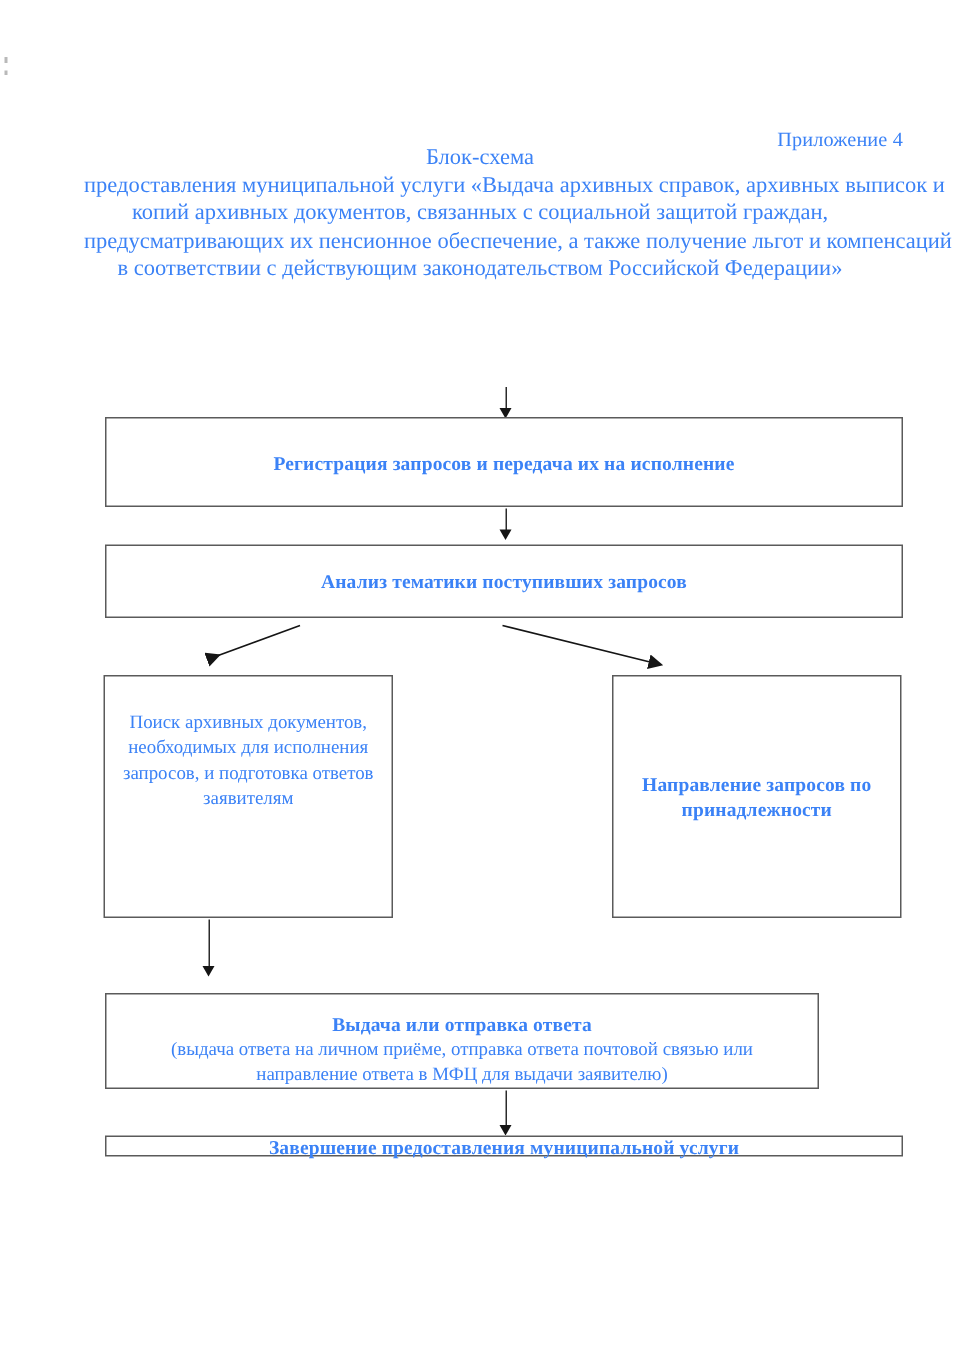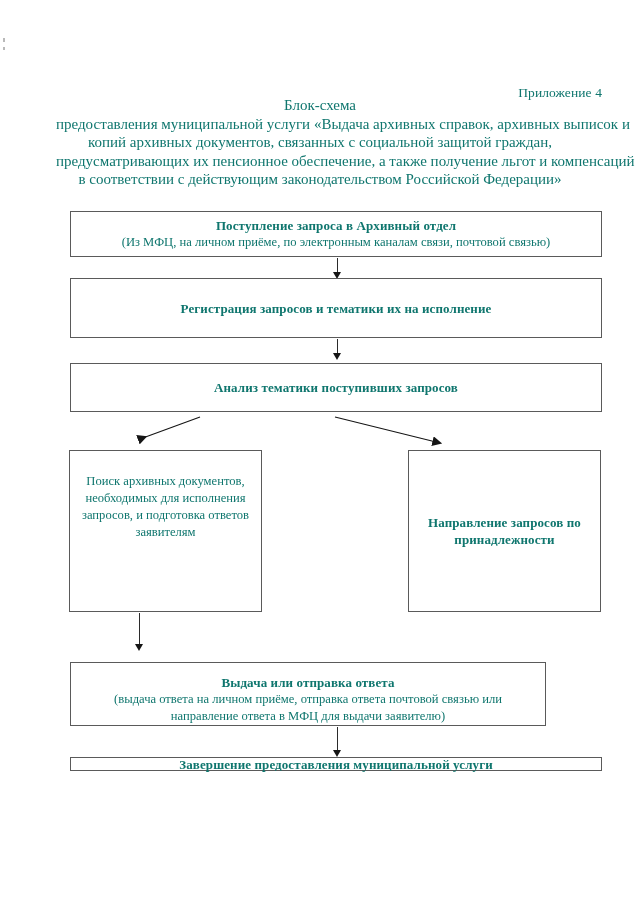--- a/index.html
+++ b/index.html
@@ -7,21 +7,21 @@
     margin: 0;
     padding: 0;
     background: #ffffff;
   }
   #page {
     position: relative;
     width: 640px;
     height: 905px;
     background: #ffffff;
     font-family: "Liberation Serif", "DejaVu Serif", serif;
-    color: #0f766e;
+    color: #3b82f6;
     overflow: hidden;
   }
 
   
   .scan-speck {
     position: absolute;
     background: #b9b9b9;
   }
   .scan-speck.a { left: 3px;  top: 38px; width: 2px; height: 4px; }
   .scan-speck.b { left: 3px;  top: 47px; width: 2px; height: 3px; }
@@ -111,30 +111,26 @@
   <div class="appendix">Приложение 4</div>
 
   <div class="title-block">
     <span class="tline">Блок-схема</span>
     <span class="tline">предоставления муниципальной услуги «Выдача архивных справок, архивных выписок и</span>
     <span class="tline">копий архивных документов, связанных с социальной защитой граждан,</span>
     <span class="tline">предусматривающих их пенсионное обеспечение, а также получение льгот и компенсаций</span>
     <span class="tline">в соответствии с действующим законодательством Российской Федерации»</span>
   </div>
 
-  <div class="box" id="box-intake">
-    <span class="bold">Поступление запроса в Архивный отдел</span>
-    <span class="plain">(Из МФЦ, на личном приёме, по электронным каналам связи, почтовой связью)</span>
-  </div>
 
   <div class="vline" style="left:337px; top:258px; height:17px;"></div>
   <div class="arrowhead" style="left:333px; top:272px;"></div>
 
   <div class="box" id="box-register">
-    <span class="bold">Регистрация запросов и тематики их на исполнение</span>
+    <span class="bold">Регистрация запросов и передача их на исполнение</span>
   </div>
 
   <div class="vline" style="left:337px; top:339px; height:17px;"></div>
   <div class="arrowhead" style="left:333px; top:353px;"></div>
 
   <div class="box" id="box-analysis">
     <span class="bold">Анализ тематики поступивших запросов</span>
   </div>
 
   <svg class="diag-svg" style="left:0px; top:405px;" width="640" height="55">

